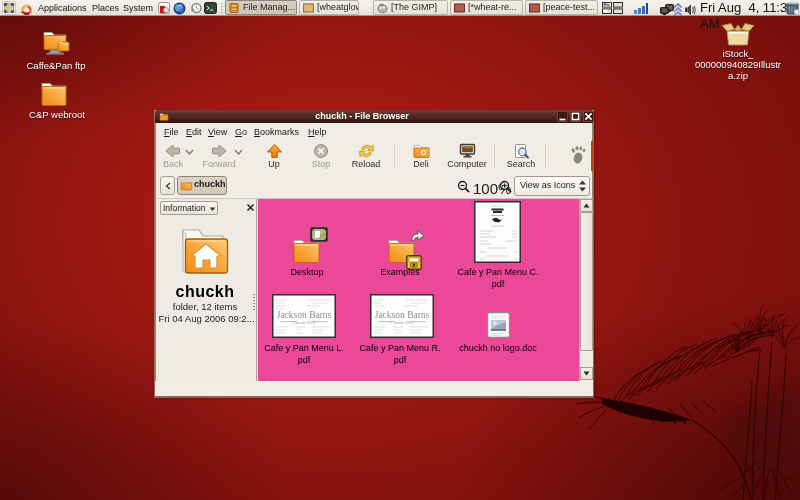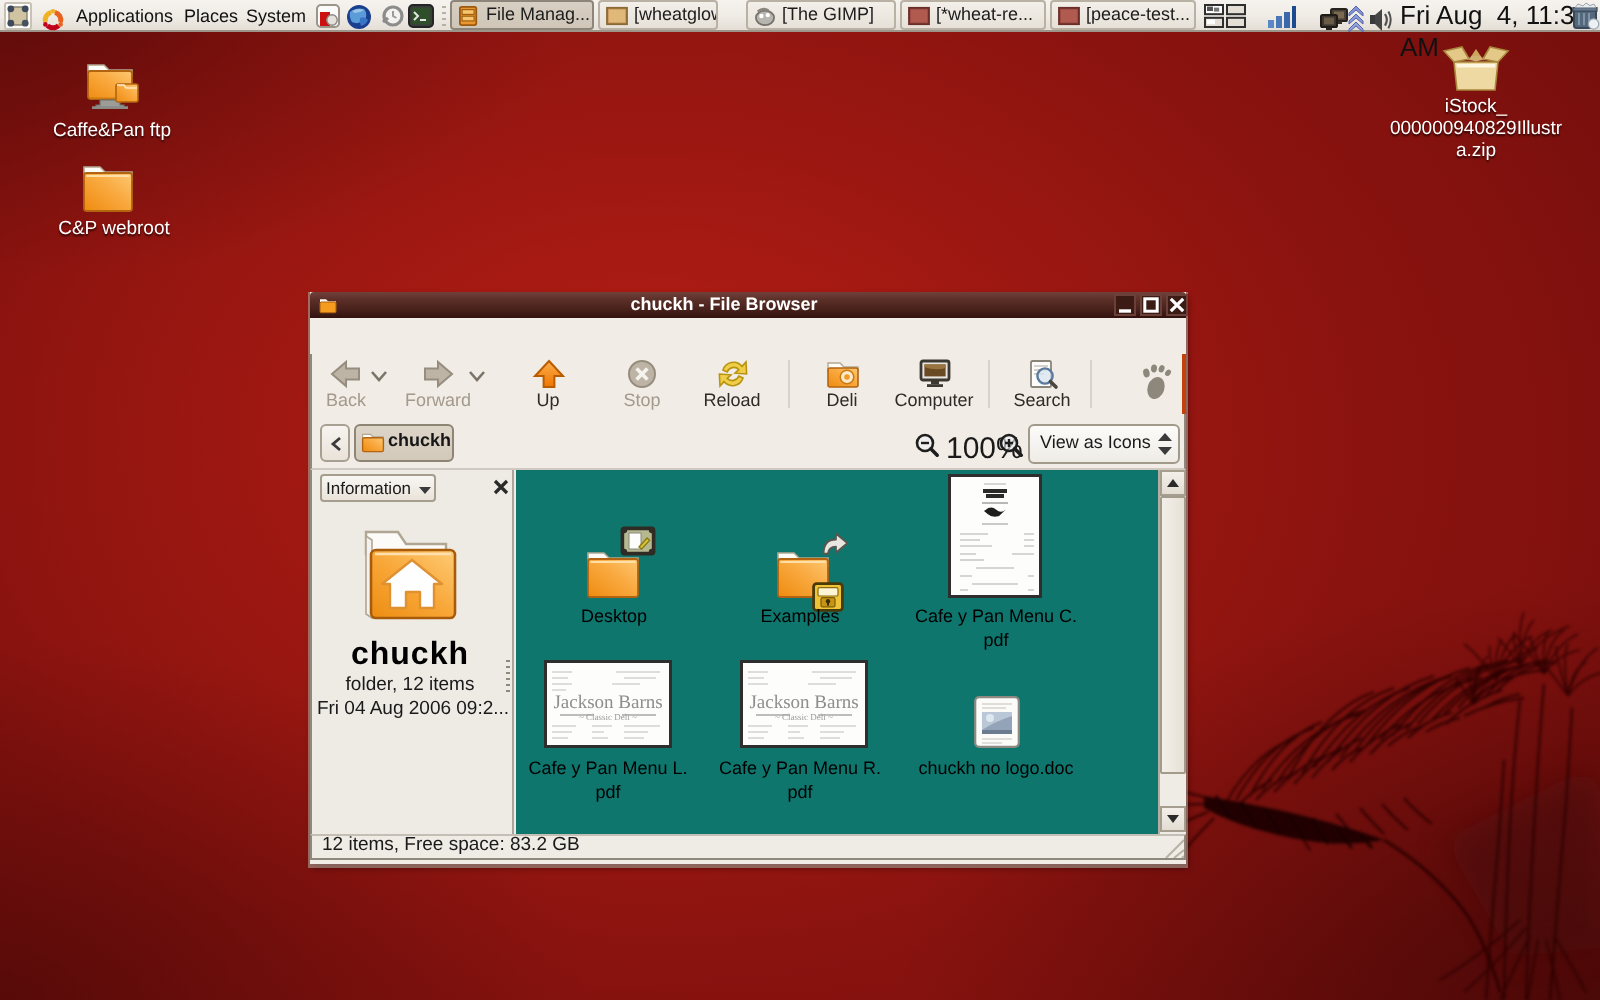--- a/index.html
+++ b/index.html
@@ -26,42 +26,42 @@
 .pitem { position:absolute; top:0; height:16px; line-height:16px; }
 .wbtn { position:absolute; top:0; height:15px; border:1px solid #b9b1a4; border-radius:2px;
   background:linear-gradient(180deg,#f3efe9,#e7e1d8); font-size:9px; color:#1c1c1c;
   line-height:13px; white-space:nowrap; overflow:hidden; padding-left:17px; }
 .wbtn.active { background:linear-gradient(180deg,#d7cfc2,#cfc6b8); border-color:#8e857a; }
 .wicon { position:absolute; left:3px; top:2px; width:11px; height:10px; }
 
 .dlabel { position:absolute; color:#fff; font-size:9.5px; text-align:center; text-shadow:0 1px 1px rgba(0,0,0,0.7); opacity:0.999; }
 
 #win { position:absolute; left:155px; top:110px; width:438px; height:286px;
-  background:#f1ece5; box-shadow:0 1px 0 1px rgba(180,175,160,0.55), 1px 2px 3px rgba(0,0,0,0.45);margin-top:36px; }
+  background:#f1ece5; box-shadow:0 1px 0 1px rgba(180,175,160,0.55), 1px 2px 3px rgba(0,0,0,0.45); }
 #titlebar { position:absolute; left:0; top:0; width:438px; height:13px;
   background:linear-gradient(180deg,#70413a 0%, #5b2f28 30%, #46201a 70%, #31120e 100%);
   border-radius:2px 2px 0 0; }
 #title { position:absolute; left:0; top:0; width:414px; height:13px; text-align:center;
   color:#fff; font-weight:bold; font-size:9px; line-height:13px; }
 #menubar { position:absolute; left:0; top:13px; width:438px; height:18px; background:#f1ece5;
   font-size:9px; color:#1a1a1a; border-left:1px solid #8f897d; border-right:1px solid #8f897d; }
 .mitem { position:absolute; top:4px; }
 .mitem span { text-decoration:underline; }
 #toolbar { position:absolute; left:0; top:31px; width:438px; height:30px; background:#f1ece5;
   border-left:1px solid #8f897d; border-right:2px solid #c2410c; }
 .tlabel { position:absolute; font-size:9px; color:#2e2b28; text-align:center; }
 .tlabel.dis { color:#a39a8d; }
 .tsep { position:absolute; top:3px; width:1px; height:24px; background:#d8d2c8; }
 #locbar { position:absolute; left:0; top:61px; width:438px; height:28px; background:#f1ece5;
   border-left:1px solid #8f897d; border-right:1px solid #8f897d; border-bottom:1px solid #cfc9bf; }
 #content { position:absolute; left:0; top:89px; width:438px; height:182px;
   border-left:1px solid #8f897d; border-right:1px solid #8f897d; }
 #sidebar { position:absolute; left:1px; top:0; width:100px; height:182px; background:#eeeae4;
   border-right:1px solid #aaa49a; }
-#mainarea { position:absolute; left:102px; top:0; width:321px; height:182px; background:#0f766e; }
+#mainarea { position:absolute; left:102px; top:0; width:321px; height:182px; background:#ec4899; }
 #scrollv { position:absolute; left:423px; top:0; width:14px; height:182px; background:#efebe5; border-left:1px solid #b4aea4; }
 #statusbar { position:absolute; left:0; top:271px; width:438px; height:13px; background:#efebe5;
   border:1px solid #8f897d; border-top:1px solid #c4beb4; font-size:9.5px; color:#1a1a1a; }
 .flabel { position:absolute; font-size:9px; color:#000; text-align:center; line-height:11.5px; }
 </style>
 </head>
 <body>
 <div id="screen">
   <div id="wall"></div>
   <div id="wallshade"></div>
@@ -228,20 +228,28 @@
         </svg>
       <div style="position:absolute;left:415px;top:1px;width:11px;height:11px;background:#3c1b15;border:1px solid #6b4039"></div>
       <svg style="position:absolute;left:415px;top:1px" width="11" height="11">
           <rect x="2.4" y="2.4" width="6.2" height="6.2" fill="none" stroke="#fff" stroke-width="1.5"></rect>
         </svg>
       <div style="position:absolute;left:428px;top:1px;width:11px;height:11px;background:#3c1b15;border:1px solid #6b4039"></div>
       <svg style="position:absolute;left:428px;top:1px" width="11" height="11">
           <path d="M2.4,2.4 L8.6,8.6 M8.6,2.4 L2.4,8.6" stroke="#fff" stroke-width="1.6"></path>
         </svg>
     </div>
+    <div id="menubar">
+      <div class="mitem" style="left:8px"><span>F</span>ile</div>
+      <div class="mitem" style="left:30px"><span>E</span>dit</div>
+      <div class="mitem" style="left:52px"><span>V</span>iew</div>
+      <div class="mitem" style="left:79px"><span>G</span>o</div>
+      <div class="mitem" style="left:98px"><span>B</span>ookmarks</div>
+      <div class="mitem" style="left:152px"><span>H</span>elp</div>
+    </div>
     <div id="toolbar">
       <svg style="position:absolute;left:8px;top:2px" width="18" height="16" viewBox="0 0 18 16">
         <path d="M2,8 L9,2 L9,5.2 L15.5,5.2 L15.5,10.8 L9,10.8 L9,14 Z" fill="#bdb4a6" stroke="#968d7e" stroke-width="1"></path>
       </svg>
       <div class="tlabel dis" style="left:1px;top:18px;width:32px">Back</div>
       <svg style="position:absolute;left:29px;top:8px" width="9" height="6">
           <path d="M1,1 L4.5,5 L8,1" fill="none" stroke="#7c7468" stroke-width="1.3"></path>
         </svg>
       <svg style="position:absolute;left:54px;top:2px" width="18" height="16" viewBox="0 0 18 16">
         <path d="M16,8 L9,2 L9,5.2 L2.5,5.2 L2.5,10.8 L9,10.8 L9,14 Z" fill="#bdb4a6" stroke="#968d7e" stroke-width="1"></path>
@@ -472,28 +480,20 @@
         <svg style="position:absolute;left:3px;top:4px" width="7" height="5">
             <path d="M0.5,4.5 L3.5,0.5 L6.5,4.5 Z" fill="#2a2a2a"></path>
           </svg>
         <div style="position:absolute;left:0;top:13px;width:13px;height:139px;background:linear-gradient(90deg,#f2efe9,#e7e1d6);border:1px solid #a29a8b;border-radius:1px"></div>
         <div style="position:absolute;left:0;top:168px;width:13px;height:13px;background:linear-gradient(180deg,#f3f0ea,#e3ddd1);border:1px solid #a59d8e"></div>
         <svg style="position:absolute;left:3px;top:172px" width="7" height="5">
             <path d="M0.5,0.5 L3.5,4.5 L6.5,0.5 Z" fill="#2a2a2a"></path>
           </svg>
       </div>
     </div>
-    <div id="statusbar">
-        <span style="position:absolute;left:5px;top:-1px">12 items, Free space: 83.2 GB</span>
-      <svg style="position:absolute;right:0;top:0" width="12" height="11">
-          <g stroke="#b8b2a6" stroke-width="1">
-            <path d="M3,11 L12,2 M7,11 L12,7 M11,11 L12,10"></path>
-          </g>
-        </svg>
-    </div>
   </div>
 
   <div id="panel">
 
     <svg class="pitem" style="left:2px;top:1px" width="14" height="14">
       <rect x="0.5" y="0.5" width="13" height="13" rx="1" fill="#fdfdfc" stroke="#c8c2b6"></rect>
       <rect x="2.5" y="2.5" width="9" height="9" rx="1" fill="#cfc3a2" stroke="#8a8272" stroke-width="0.7"></rect>
       <circle cx="3.4" cy="3.4" r="1.7" fill="#3e4a5c"></circle>
         <circle cx="10.6" cy="3.4" r="1.7" fill="#3e4a5c"></circle>
       <circle cx="3.4" cy="10.6" r="1.7" fill="#3e4a5c"></circle>

